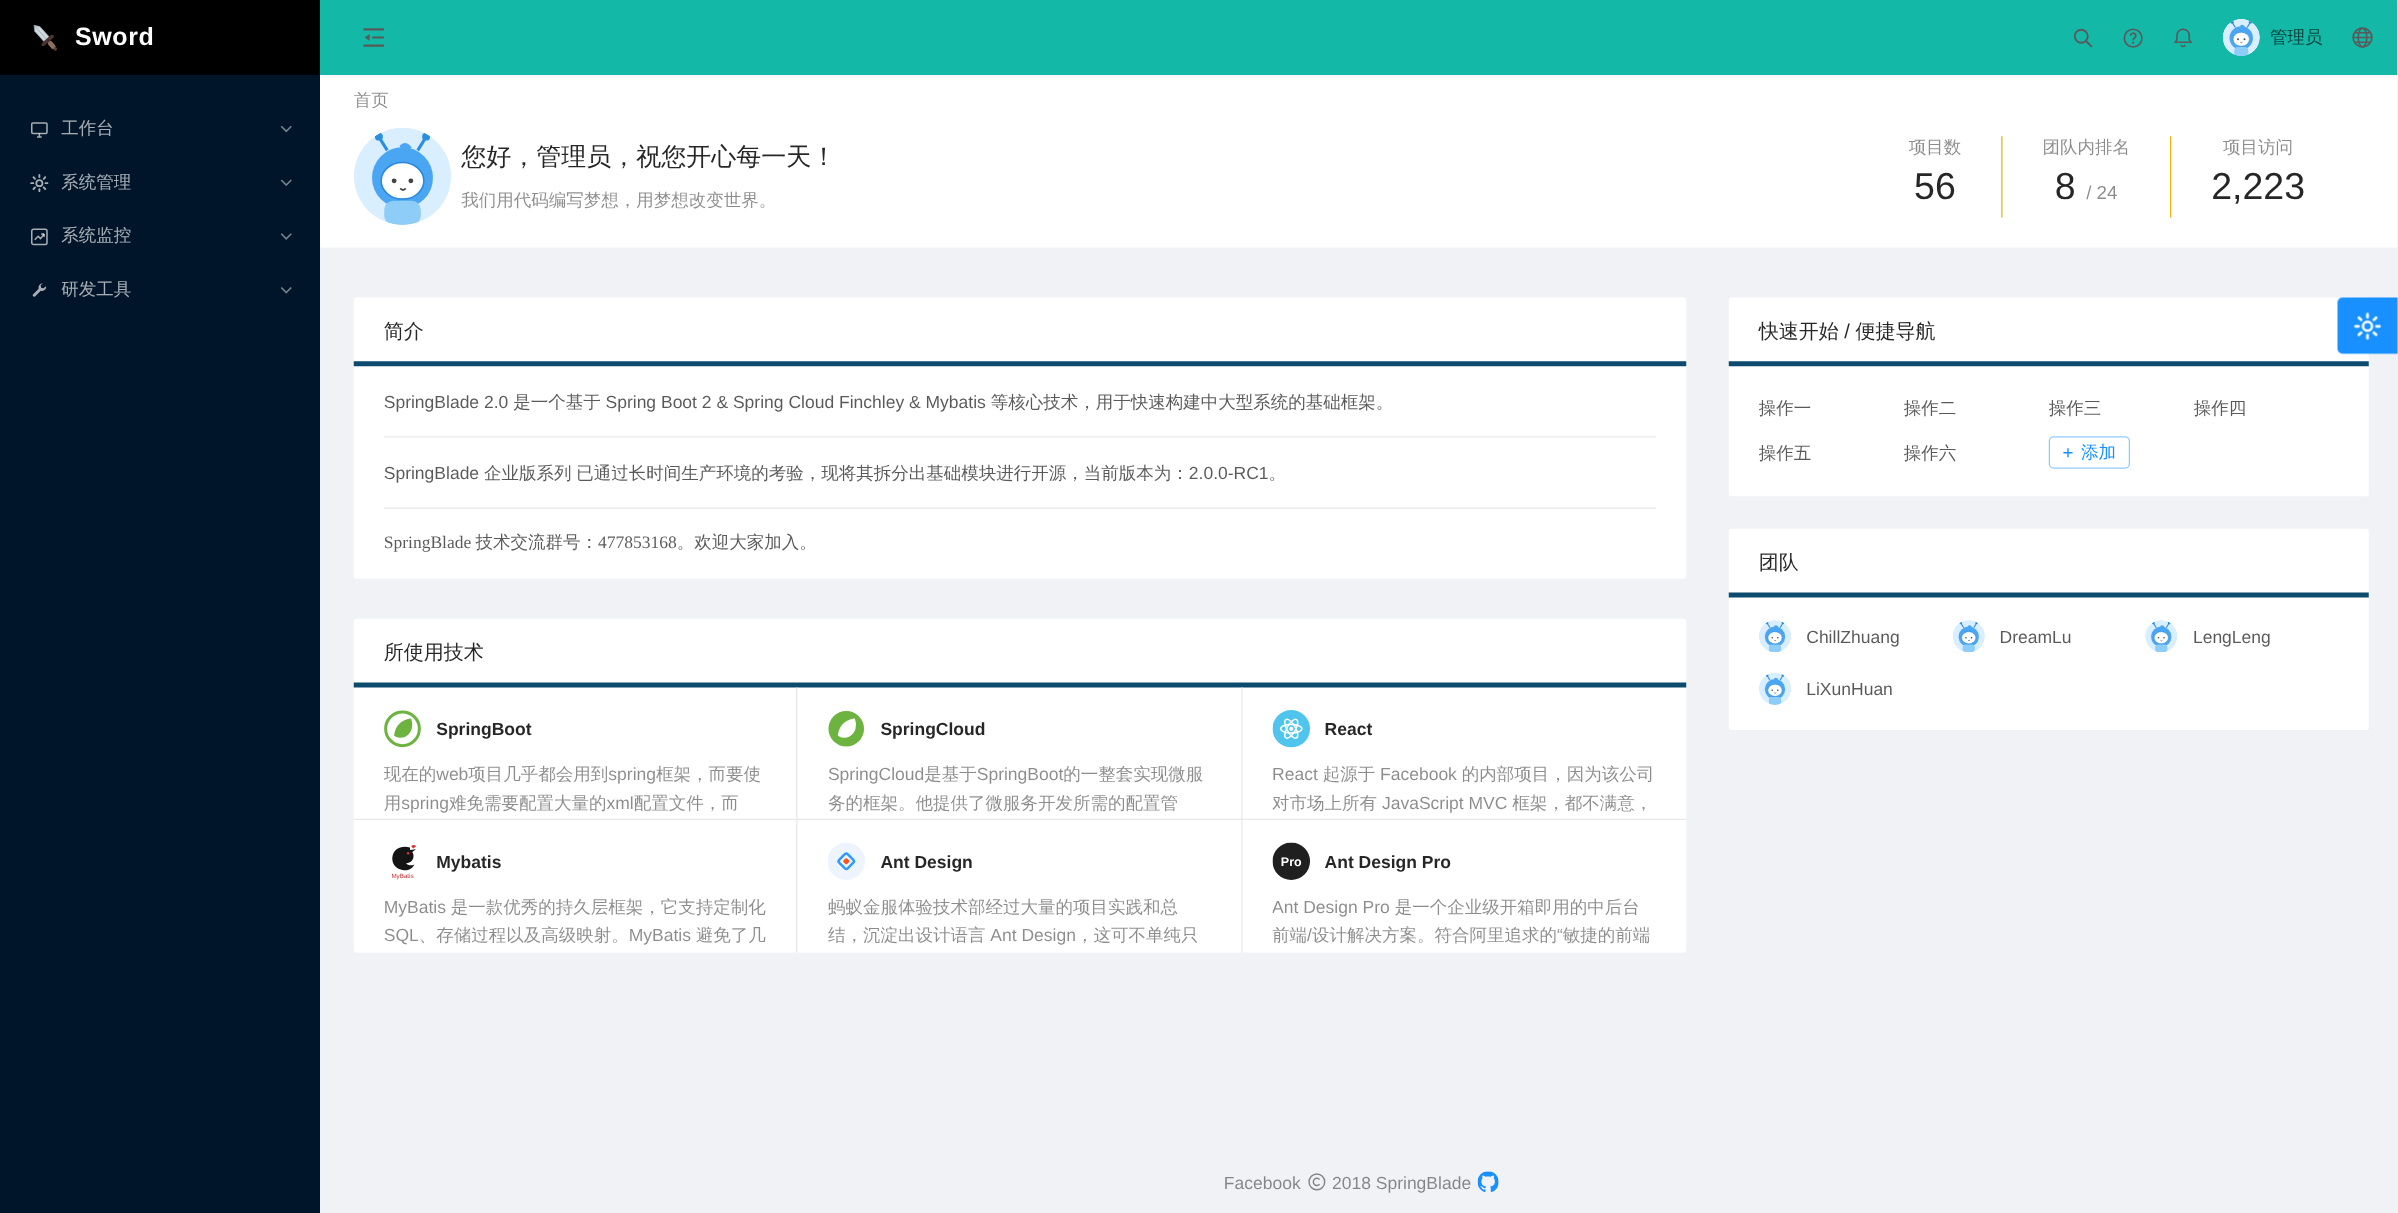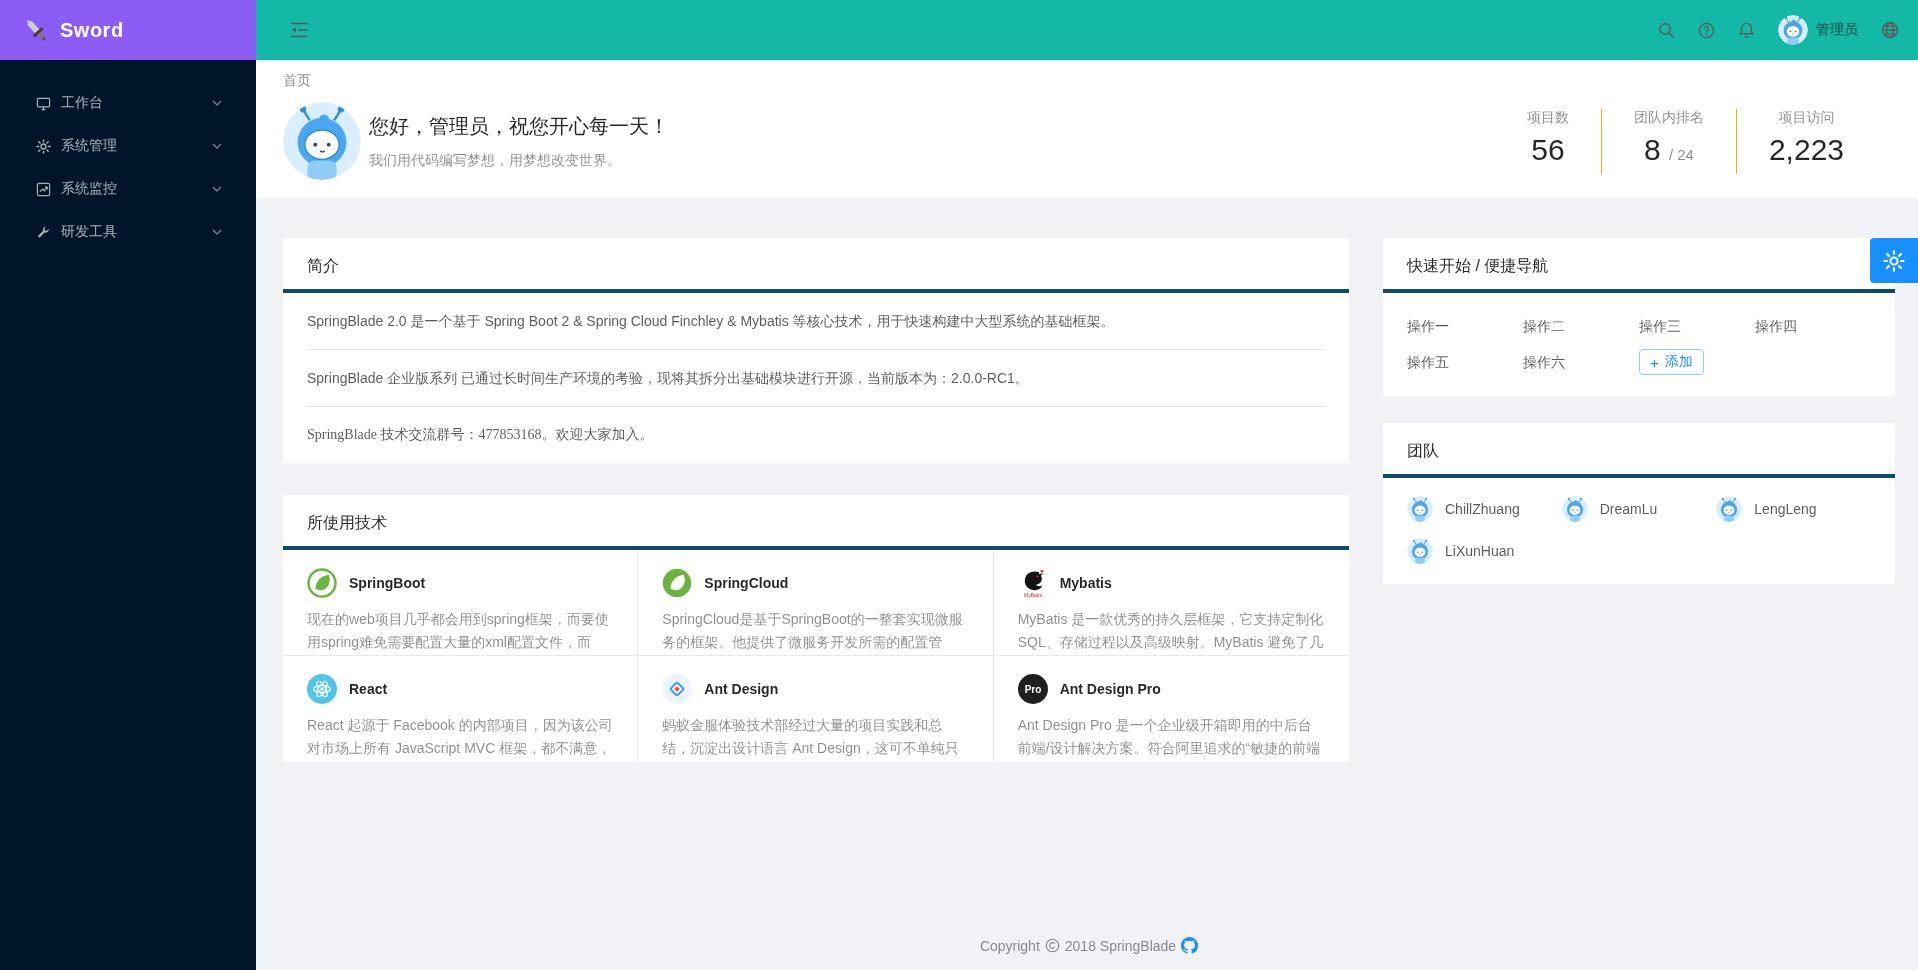--- a/index.html
+++ b/index.html
@@ -5,24 +5,24 @@
   * { margin:0; padding:0; box-sizing:border-box; }
   html,body { width:1918px; height:970px; overflow:hidden; }
   body {
     font-family:"Liberation Sans","DejaVu Sans",sans-serif;
     font-size:14px; color:rgba(0,0,0,.65); background:#f0f2f5; position:relative;
   }
   svg { display:block; }
 
   
   .sidebar { position:fixed; left:0; top:0; width:256px; height:970px; background:#001529; z-index:10; }
-  .logo { height:60px; background:#8b5cf6; display:flex; align-items:center; padding-left:22px; gap:10px; }
+  .logo { height:60px; background:#000000; display:flex; align-items:center; padding-left:22px; gap:10px; }
   .logo-title { color:#fff; font-size:20px; font-weight:bold; letter-spacing:.5px; }
   .menu { padding-top:20px; }
-  .menu-item { height:40px; margin:3px 12px; padding:0 22px 0 24px; display:flex; align-items:center;
+  .menu-item { height:40px; margin:3px 0; padding:0 22px 0 24px; display:flex; align-items:center;
     color:rgba(255,255,255,.65); cursor:pointer; }
   .menu-item .mi-icon { width:15px; height:15px; margin-right:10px; flex:none; }
   .menu-item .chev { margin-left:auto; opacity:.7; }
 
   
   .main { margin-left:256px; }
   .topbar { height:60px; background:#14b8a6; display:flex; align-items:center; padding:0 8px 0 27px;
     box-shadow:0 1px 4px rgba(0,21,41,.08); position:relative; z-index:5; }
   .fold-btn { width:32px; height:32px; display:flex; align-items:center; justify-content:center; cursor:pointer; }
   .topbar-right { margin-left:auto; display:flex; align-items:center; height:100%; }
@@ -329,46 +329,46 @@
                   </svg>
                 </span>
                 <span class="tech-name">SpringCloud</span>
               </div>
               <div class="tech-desc">SpringCloud是基于SpringBoot的一整套实现微服务的框架。他提供了微服务开发所需的配置管理、</div>
             </div>
             <div class="tech-cell">
               <div class="tech-head">
                 <span class="tech-icon">
                   <svg width="30" height="30" viewBox="0 0 30 30">
-                    <path d="M21 4 c-7-2-13 1-14 7 -1 5 2 10 8 11 4 .8 8-1 9.5-4.5 -2.5 1.2-5.5.8-6.5-1 3.5-.2 5.8-2.5 5.8-5.8 0-1.2-.3-2.3-1-3.2 l3-2.2 -4.8.7z" fill="#141414"></path>
-                    <circle cx="19.5" cy="8.5" r="1" fill="#e03131"></circle>
-                    <path d="M22 3 q2-2 4 0 l-2.5 1.8z" fill="#e03131"></path>
-                    <text x="15" y="28.5" text-anchor="middle" font-size="5" fill="#c23030" font-family="Liberation Sans, sans-serif">MyBatis</text>
-                  </svg>
-                </span>
-                <span class="tech-name">Mybatis</span>
-              </div>
-              <div class="tech-desc">MyBatis 是一款优秀的持久层框架，它支持定制化 SQL、存储过程以及高级映射。MyBatis 避免了几</div>
-            </div>
-            <div class="tech-cell">
-              <div class="tech-head">
-                <span class="tech-icon">
-                  <svg width="30" height="30" viewBox="0 0 30 30">
                     <circle cx="15" cy="15" r="15" fill="#4fc4ec"></circle>
                     <g stroke="#ffffff" stroke-width="1.2" fill="none">
                       <ellipse cx="15" cy="15" rx="8.5" ry="3.4"></ellipse>
                       <ellipse cx="15" cy="15" rx="8.5" ry="3.4" transform="rotate(60 15 15)"></ellipse>
                       <ellipse cx="15" cy="15" rx="8.5" ry="3.4" transform="rotate(120 15 15)"></ellipse>
                     </g>
                     <circle cx="15" cy="15" r="1.7" fill="#ffffff"></circle>
                   </svg>
                 </span>
                 <span class="tech-name">React</span>
               </div>
               <div class="tech-desc">React 起源于 Facebook 的内部项目，因为该公司对市场上所有 JavaScript MVC 框架，都不满意，</div>
+            </div>
+            <div class="tech-cell">
+              <div class="tech-head">
+                <span class="tech-icon">
+                  <svg width="30" height="30" viewBox="0 0 30 30">
+                    <path d="M21 4 c-7-2-13 1-14 7 -1 5 2 10 8 11 4 .8 8-1 9.5-4.5 -2.5 1.2-5.5.8-6.5-1 3.5-.2 5.8-2.5 5.8-5.8 0-1.2-.3-2.3-1-3.2 l3-2.2 -4.8.7z" fill="#141414"></path>
+                    <circle cx="19.5" cy="8.5" r="1" fill="#e03131"></circle>
+                    <path d="M22 3 q2-2 4 0 l-2.5 1.8z" fill="#e03131"></path>
+                    <text x="15" y="28.5" text-anchor="middle" font-size="5" fill="#c23030" font-family="Liberation Sans, sans-serif">MyBatis</text>
+                  </svg>
+                </span>
+                <span class="tech-name">Mybatis</span>
+              </div>
+              <div class="tech-desc">MyBatis 是一款优秀的持久层框架，它支持定制化 SQL、存储过程以及高级映射。MyBatis 避免了几</div>
             </div>
             <div class="tech-cell">
               <div class="tech-head">
                 <span class="tech-icon">
                   <svg width="30" height="30" viewBox="0 0 30 30">
                     <circle cx="15" cy="15" r="15" fill="#eef4fe"></circle>
                     <rect x="10.2" y="10.2" width="9.6" height="9.6" rx="1.6" transform="rotate(45 15 15)" fill="none" stroke="#2f9bff" stroke-width="2"></rect>
                     <rect x="13" y="13" width="4" height="4" rx="1" transform="rotate(45 15 15)" fill="#fa541c"></rect>
                   </svg>
                 </span>
@@ -444,21 +444,21 @@
                   </svg>
               </span>
               <span>LiXunHuan</span>
             </div>
           </div>
         </div>
       </div>
     </div>
 
     <footer class="footer">
-      <span>Copyright</span>
+      <span>Facebook</span>
       <span>
         <svg width="15" height="15" viewBox="0 0 18 18" fill="none" stroke="rgba(0,0,0,.45)" stroke-width="1.4">
           <circle cx="9" cy="9" r="7.5"></circle>
           <path d="M11.6 6.8 a3.4 3.4 0 1 0 0 4.4"></path>
         </svg>
       </span>
       <span>2018 SpringBlade</span>
       <span class="gh">
         <svg width="17" height="17" viewBox="0 0 16 16" fill="#1890ff">
             <use href="#sym-github"></use>

